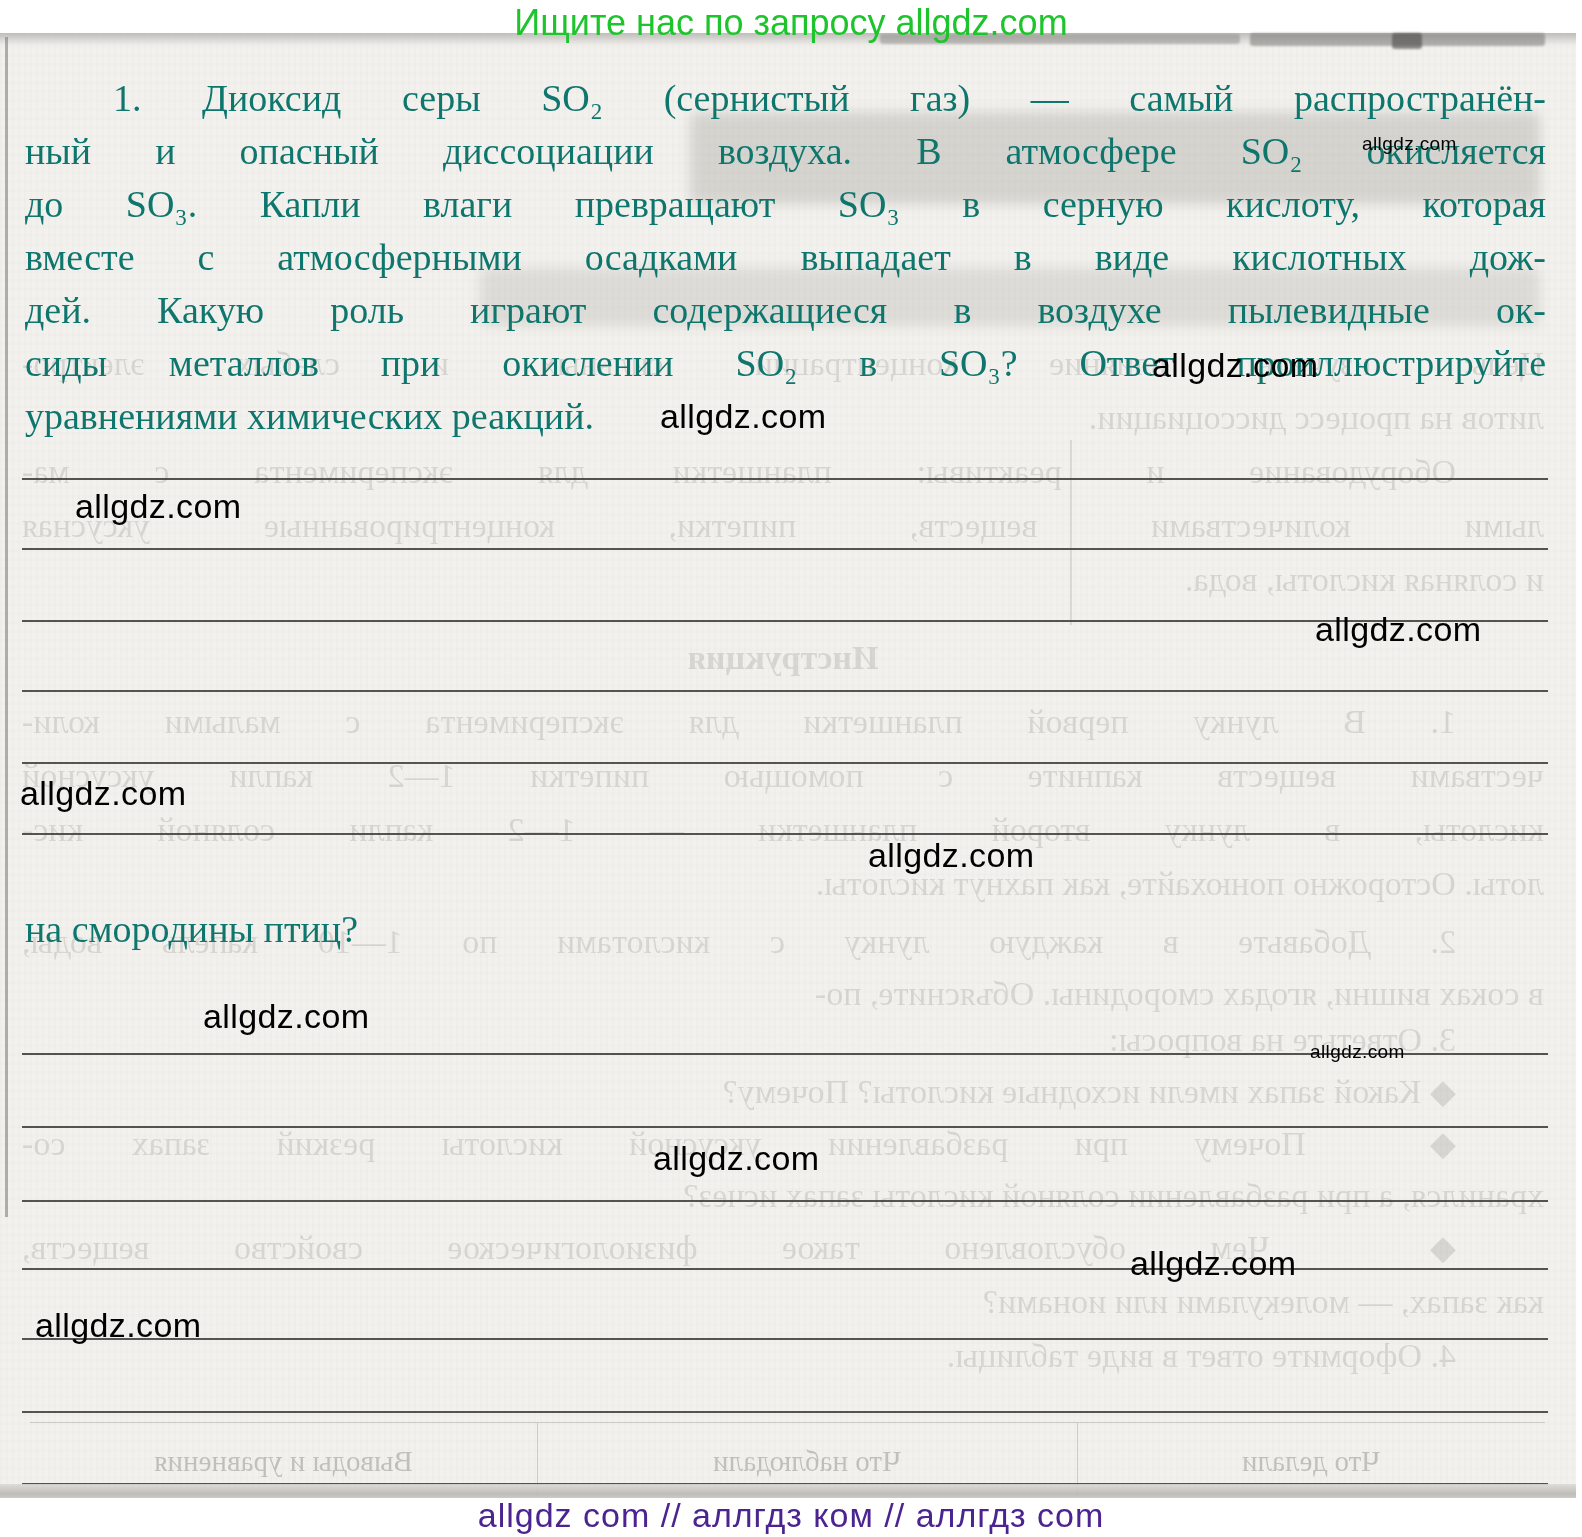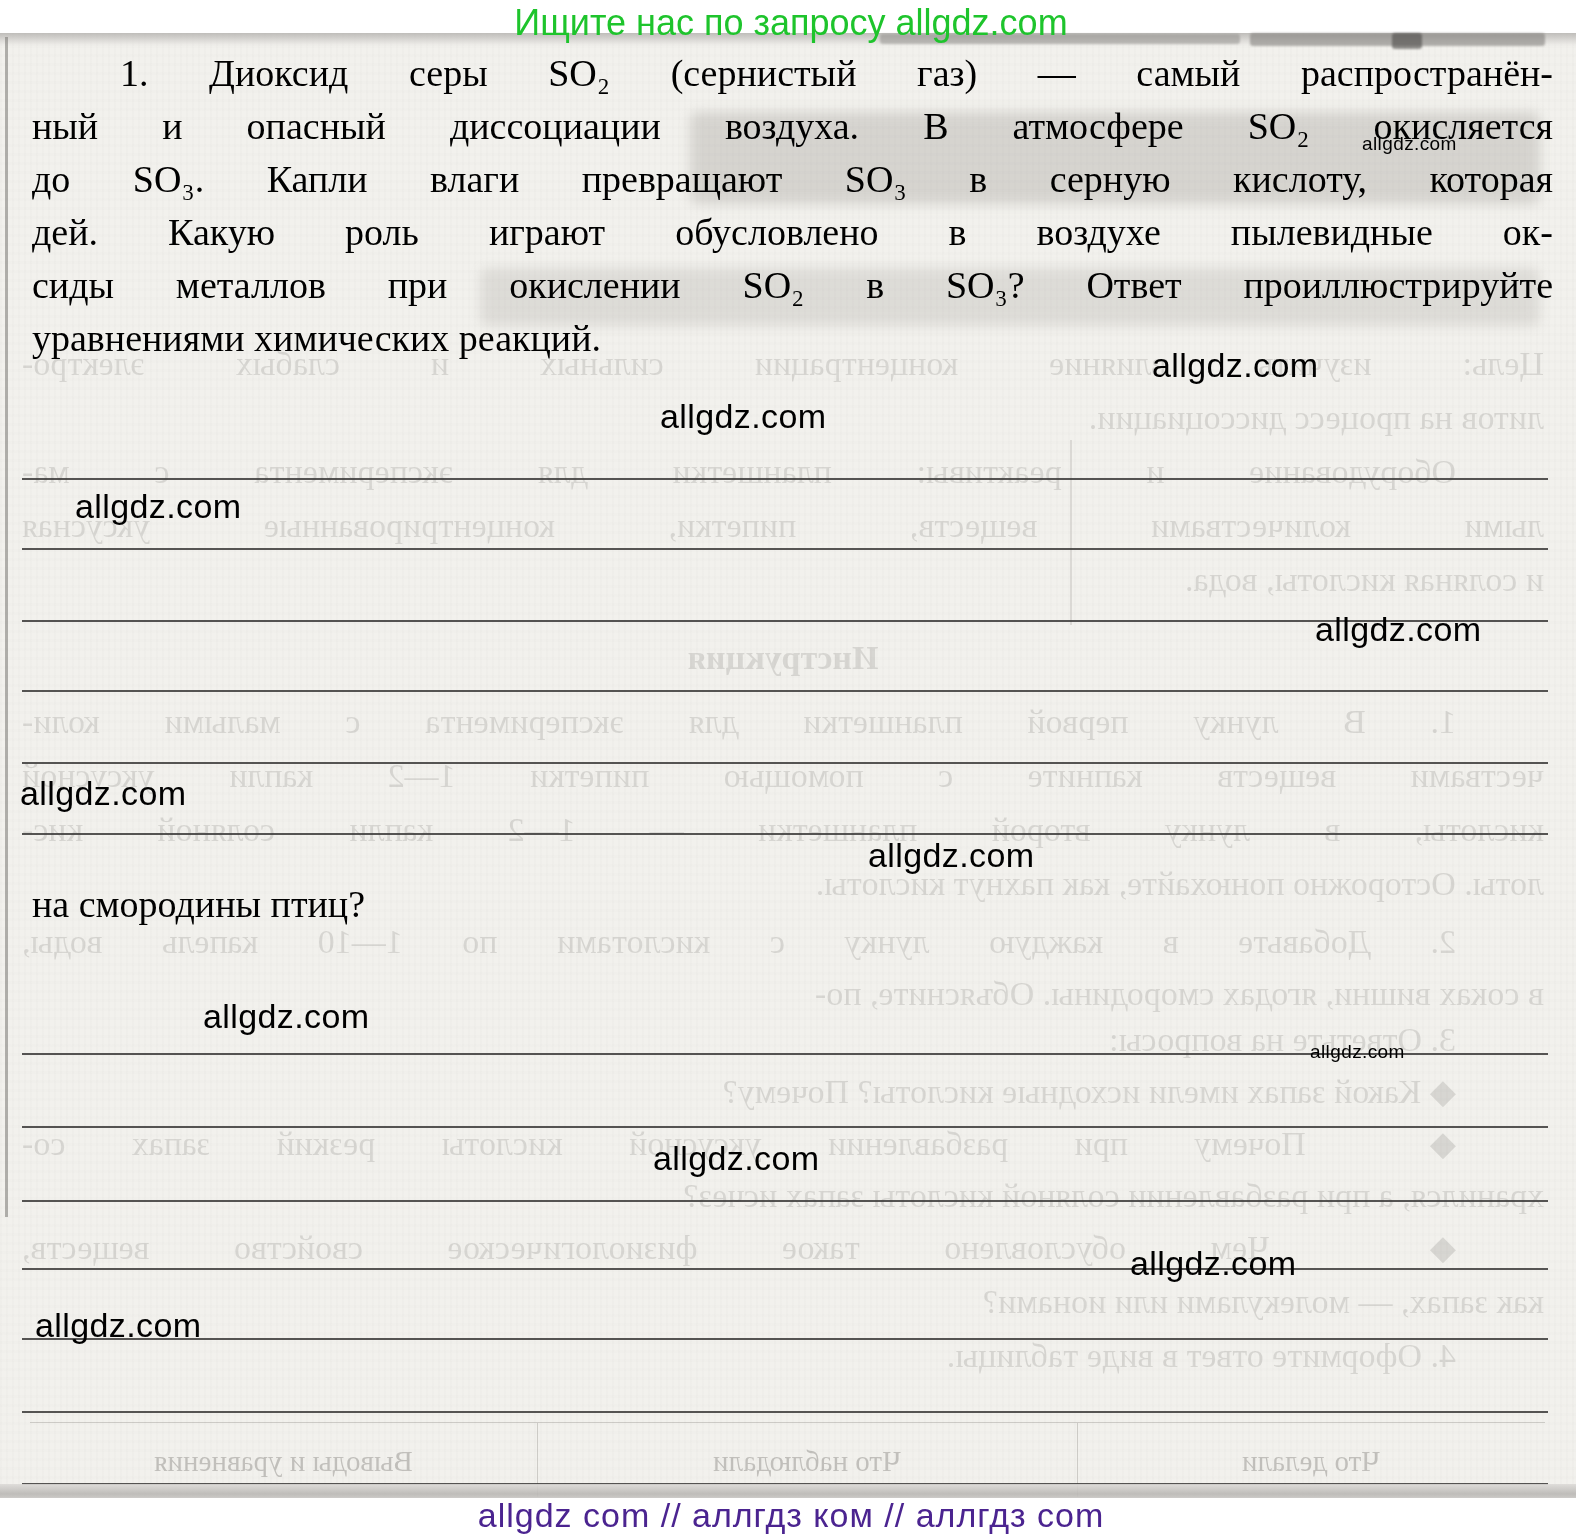--- a/index.html
+++ b/index.html
@@ -15,22 +15,22 @@
   .left-edge{position:absolute;left:5px;top:37px;width:3px;height:1180px;background:#6e6c68;opacity:.5;}
   .smudge{position:absolute;border-radius:3px;filter:blur(1px);}
   .ghost-blur{position:absolute;filter:blur(6px);background:#8f8b85;border-radius:8px;}
   .gline-v{position:absolute;width:2px;background:#97948f;opacity:.25;}
 
   .green-header{position:absolute;top:2px;left:0;width:100%;text-align:center;
     font:500 36px/1.15 "Liberation Sans",sans-serif;color:#1ec42c;}
   .footer{position:absolute;top:1497px;left:0;width:100%;text-align:center;
     font:500 34px/1.1 "Liberation Sans",sans-serif;color:#4b2490;letter-spacing:1px;}
 
-  .booktext{position:absolute;left:32px;width:1521px;
-    font:38px/53px "Liberation Serif","DejaVu Serif",serif;color:#000000;}
+  .booktext{position:absolute;left:25px;width:1521px;
+    font:38px/53px "Liberation Serif","DejaVu Serif",serif;color:#0f766e;margin-top:25px;}
   .book-line{text-align:justify;text-align-last:justify;}
   .book-line.first{text-indent:88px;}
   .book-line.last{text-align-last:left;}
 
   .rule{position:absolute;left:22px;width:1526px;height:0;border-top:2px solid #3f3e3c;opacity:.88;}
 
   .wm{position:absolute;color:#000000;font:400 34px/1 "Liberation Sans",sans-serif;letter-spacing:.4px;white-space:nowrap;}
   .wm.small{font-size:19px;}
 
   .ghosts{position:absolute;left:22px;top:0;width:1522px;height:1500px;transform:scaleX(-1);
@@ -93,21 +93,22 @@
     <div class="gth" style="left:507px;width:540px;">Что наблюдали</div>
     <div class="gth" style="left:1047px;width:468px;">Что делали</div>
   </div>
 
   <div class="green-header">Ищите нас по запросу allgdz.com</div>
 
   <div class="booktext" style="top:47px;">
     <div class="book-line first">1. Диоксид серы SO₂ (сернистый газ) — самый распространён-</div>
     <div class="book-line">ный и опасный диссоциации воздуха. В атмосфере SO₂ окисляется</div>
     <div class="book-line">до SO₃. Капли влаги превращают SO₃ в серную кислоту, которая</div>
-    <div class="book-line">дей. Какую роль играют обусловлено в воздухе пылевидные ок-</div>
+    <div class="book-line">вместе с атмосферными осадками выпадает в виде кислотных дож-</div>
+    <div class="book-line">дей. Какую роль играют содержащиеся в воздухе пылевидные ок-</div>
     <div class="book-line">сиды металлов при окислении SO₂ в SO₃? Ответ проиллюстрируйте</div>
     <div class="book-line last">уравнениями химических реакций.</div>
   </div>
 
   <div class="rule" style="top:478px;"></div>
   <div class="rule" style="top:548px;"></div>
   <div class="rule" style="top:620px;"></div>
   <div class="rule" style="top:690px;"></div>
   <div class="rule" style="top:762px;"></div>
   <div class="rule" style="top:833px;"></div>

